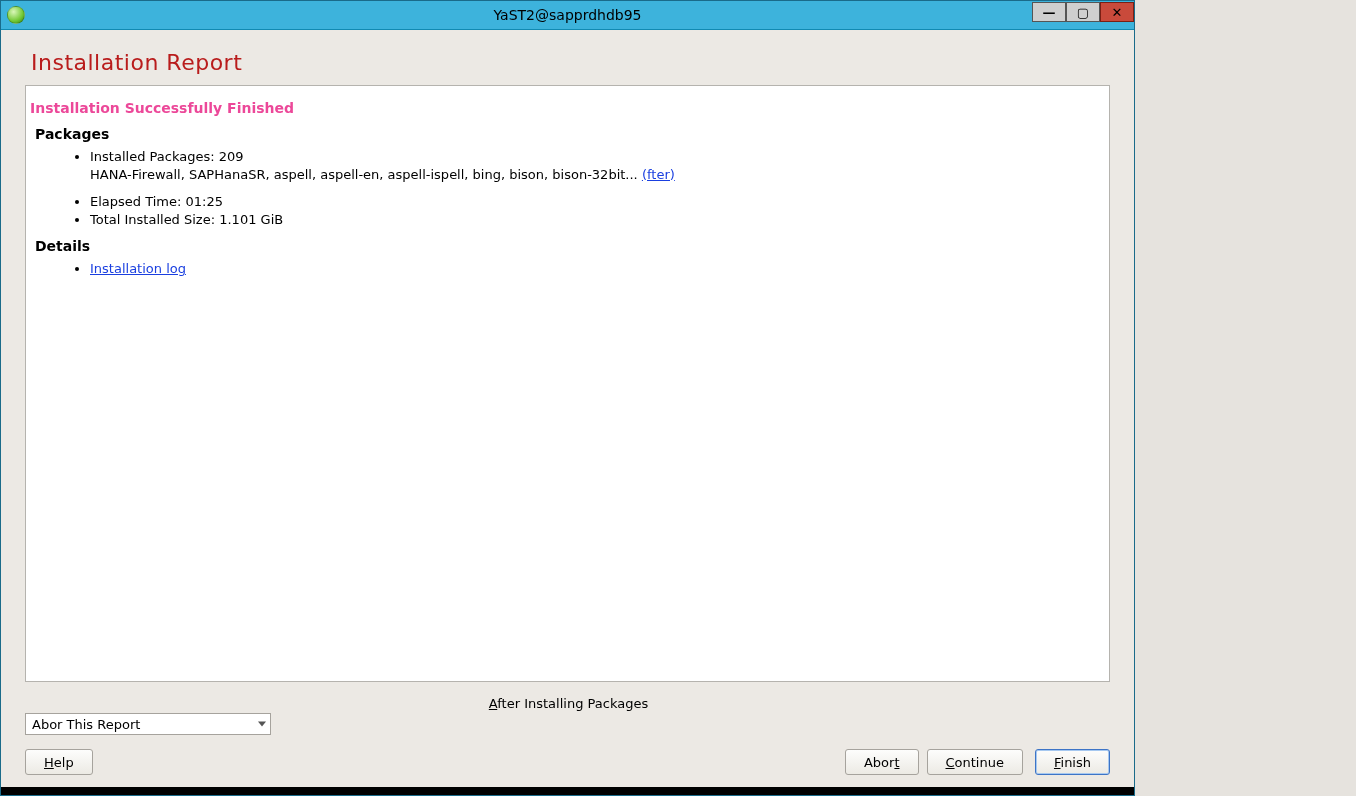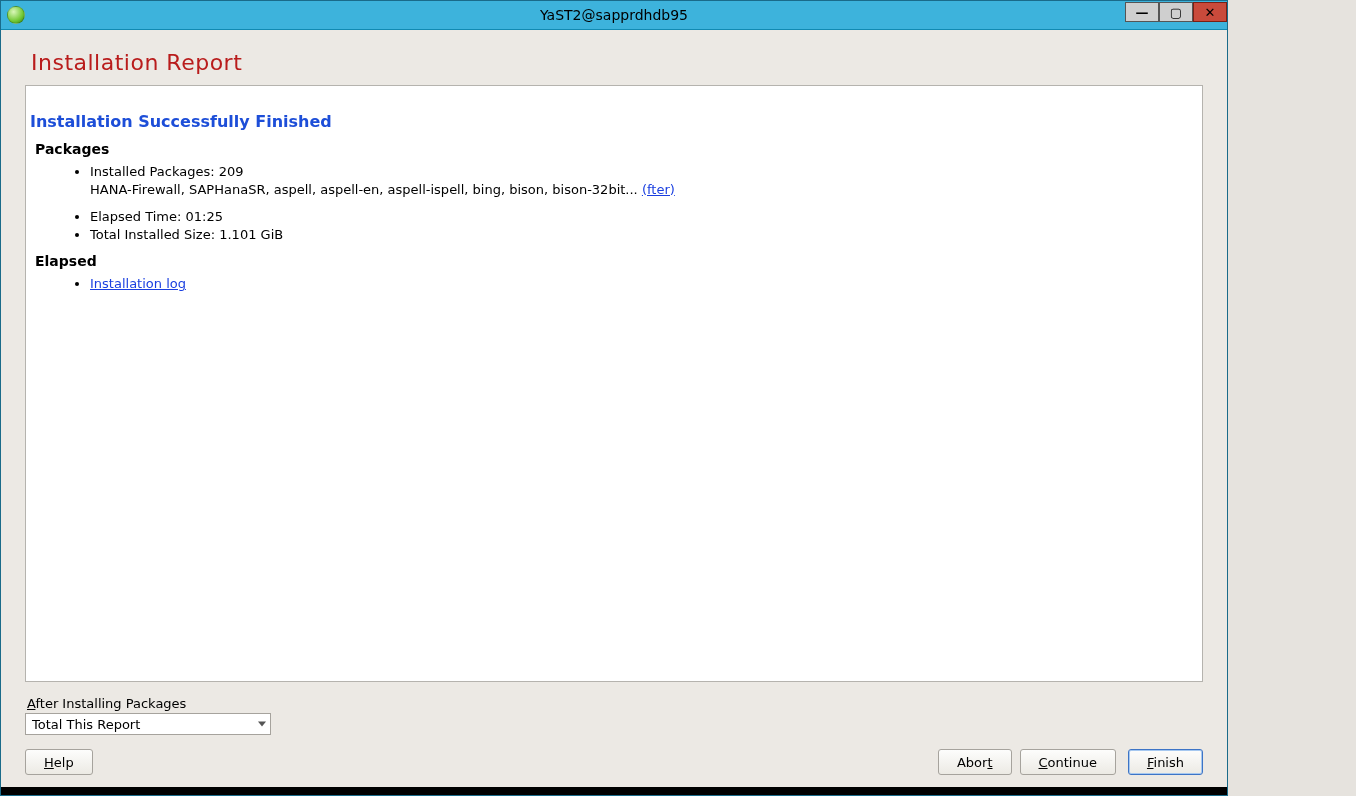--- a/index.html
+++ b/index.html
@@ -5,21 +5,21 @@
   * { box-sizing: border-box; }
   html, body {
     margin: 0; padding: 0;
     width: 1356px; height: 796px;
     font-family: "DejaVu Sans", "Liberation Sans", Arial, sans-serif;
     font-size: 13px;
     background: #e6e3de;
     overflow: hidden;
   }
   .window {
-    width: 1228px; height: 796px;
+    width: 1135px; height: 796px;
     border: 1px solid #1a6b8a;
     display: flex; flex-direction: column;
     background: #e6e3de;
   }
   .titlebar {
     height: 29px;
     background: #3db3dc;
     border-bottom: 1px solid #118ab2;
     display: flex; align-items: center;
     position: relative;
@@ -71,22 +71,22 @@
     margin: 4px 0 10px 6px;
   }
   .report-pane {
     flex: 1;
     background: #fff;
     border: 1px solid #b5b3ae;
     padding: 6px 0 0 4px;
     overflow: auto;
   }
   .report-pane h3 {
-    font-size: 16px; font-weight: bold; color: #1d4ed8;
-    margin: 20px 0 4px 0;
+    font-size: 14px; font-weight: bold; color: #ec4899;
+    margin: 8px 0 4px 0;
   }
   .report-pane h4 {
     font-size: 14px; font-weight: bold; color: #000;
     margin: 10px 0 6px 5px;
   }
   .report-pane ul {
     margin: 4px 0 10px 44px;
     padding: 0;
   }
   .report-pane li {
@@ -95,20 +95,21 @@
   }
   .report-pane .pkg-line { margin-left: 0; }
   a.link { color: #1a3fe0; text-decoration: underline; cursor: pointer; }
   .bottom-controls {
     margin-top: 10px;
   }
   .after-label {
     font-size: 13px;
     margin: 4px 0 2px 2px;
     display: block;
+    text-align: center;
   }
   .after-label .ul { text-decoration: underline; }
   .combo {
     width: 246px; height: 22px;
     background: #fff;
     border: 1px solid #a6a39d;
     display: flex; align-items: center;
     padding-left: 6px;
     position: relative;
     cursor: default;
@@ -180,32 +181,32 @@
           <span>Installed Packages: 209</span><br>
           <span class="pkg-line">HANA-Firewall, SAPHanaSR, aspell, aspell-en, aspell-ispell, bing, bison, bison-32bit... </span><a class="link">(fter)</a>
         </li>
       </ul>
 
       <ul>
         <li>Elapsed Time: 01:25</li>
         <li>Total Installed Size: 1.101 GiB</li>
       </ul>
 
-      <h4>Elapsed</h4>
+      <h4>Details</h4>
       <ul>
         <li>
           <a class="link">Installation log</a>
         </li>
       </ul>
     </div>
 
     <div class="bottom-controls">
       <label class="after-label"><span class="ul">A</span><span>fter Installing Packages</span></label>
       <div class="combo">
-        <span>Total This Report</span>
+        <span>Abor This Report</span>
         <span class="arrow"></span>
       </div>
 
       <div class="button-row">
         <div class="btn">
             <span><span class="ul">H</span><span>elp</span></span>
           </div>
         <div class="spacer"></div>
         <div class="btn" style="margin-right:8px">
             <span><span>Abor</span><span class="ul">t</span></span>

